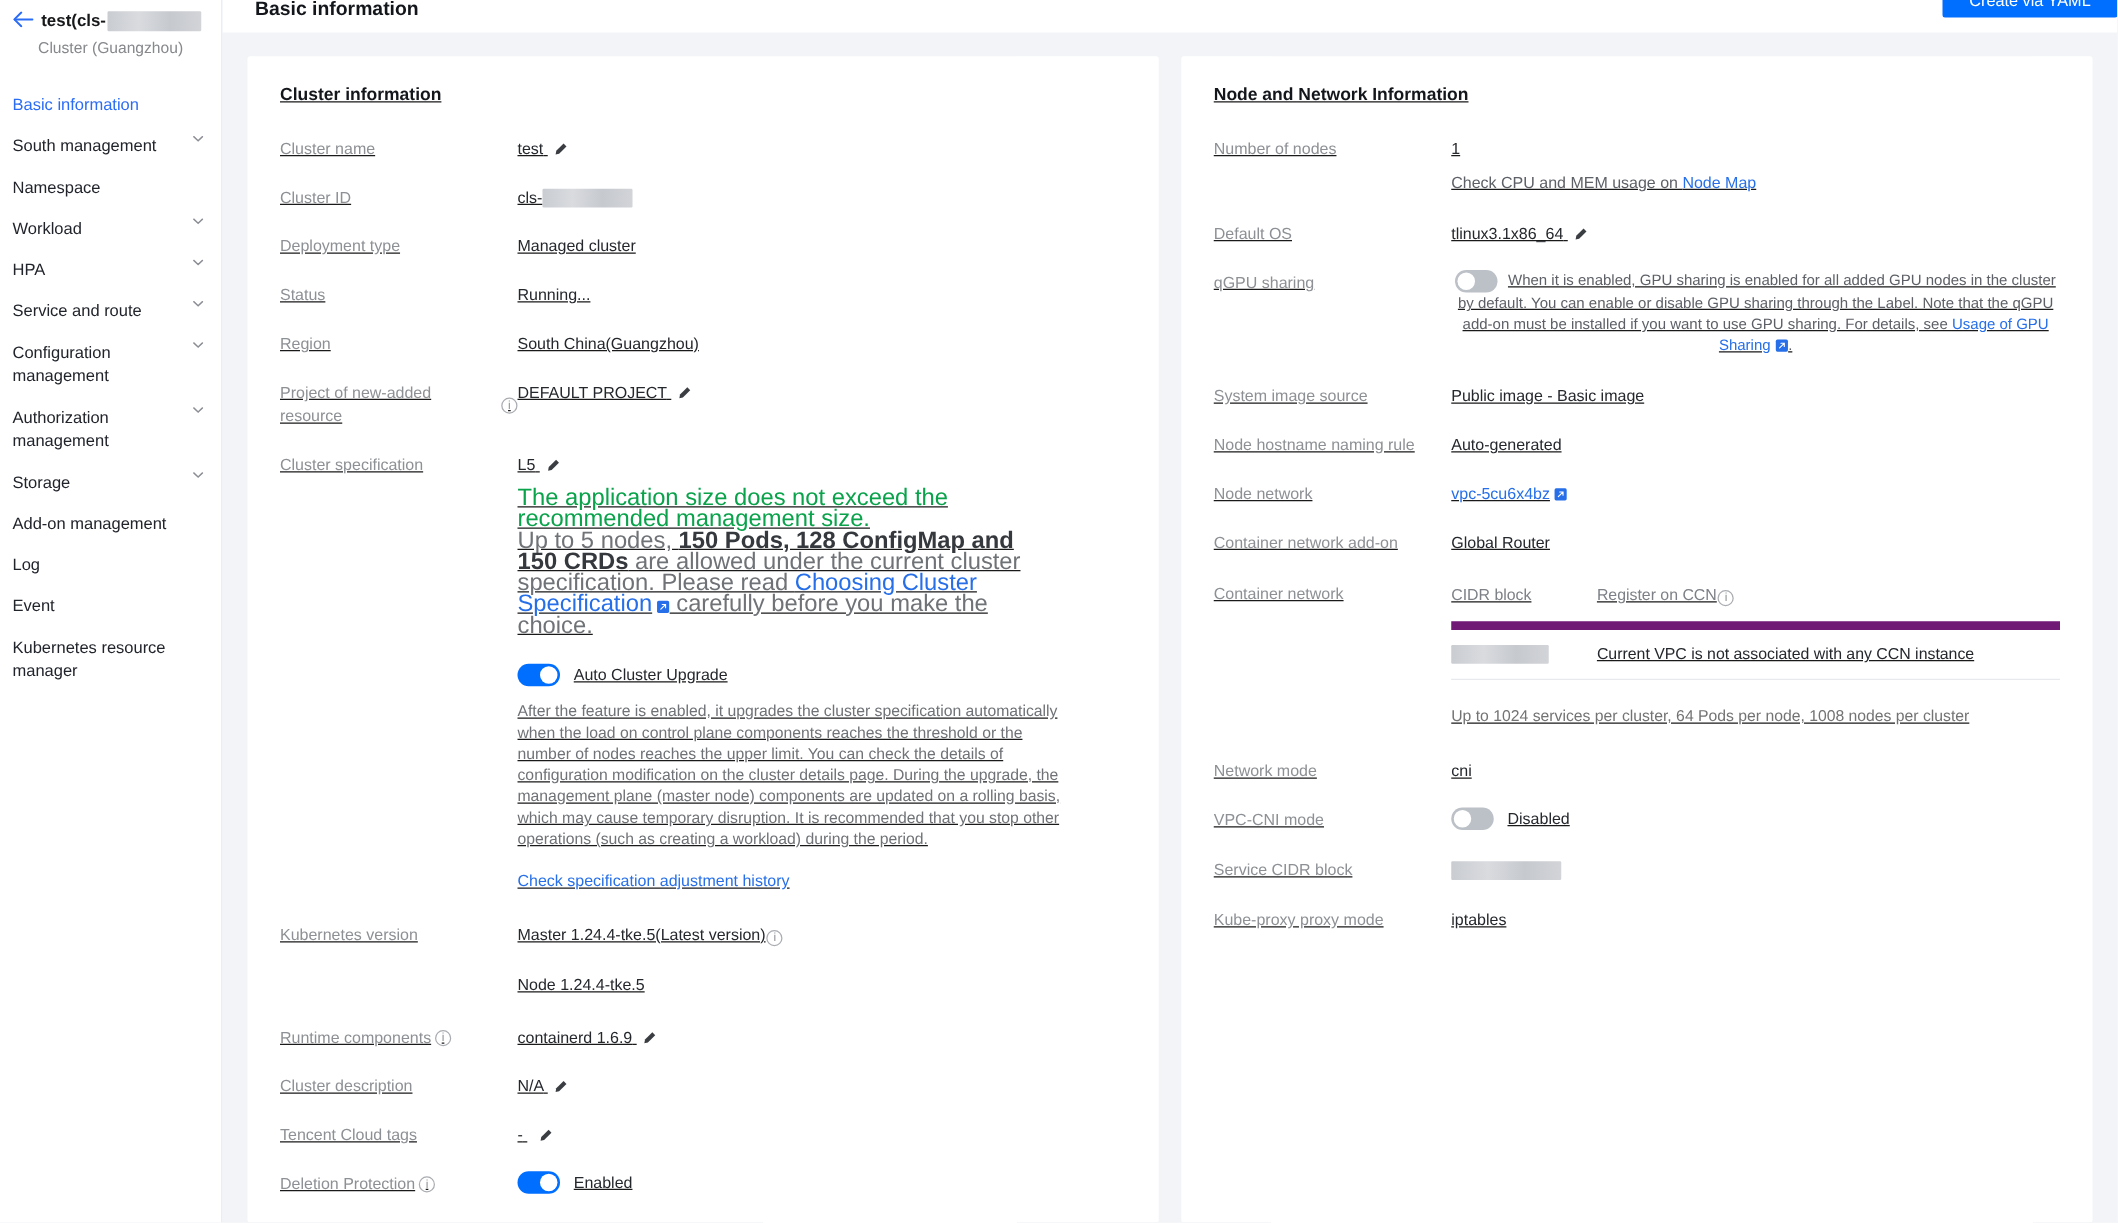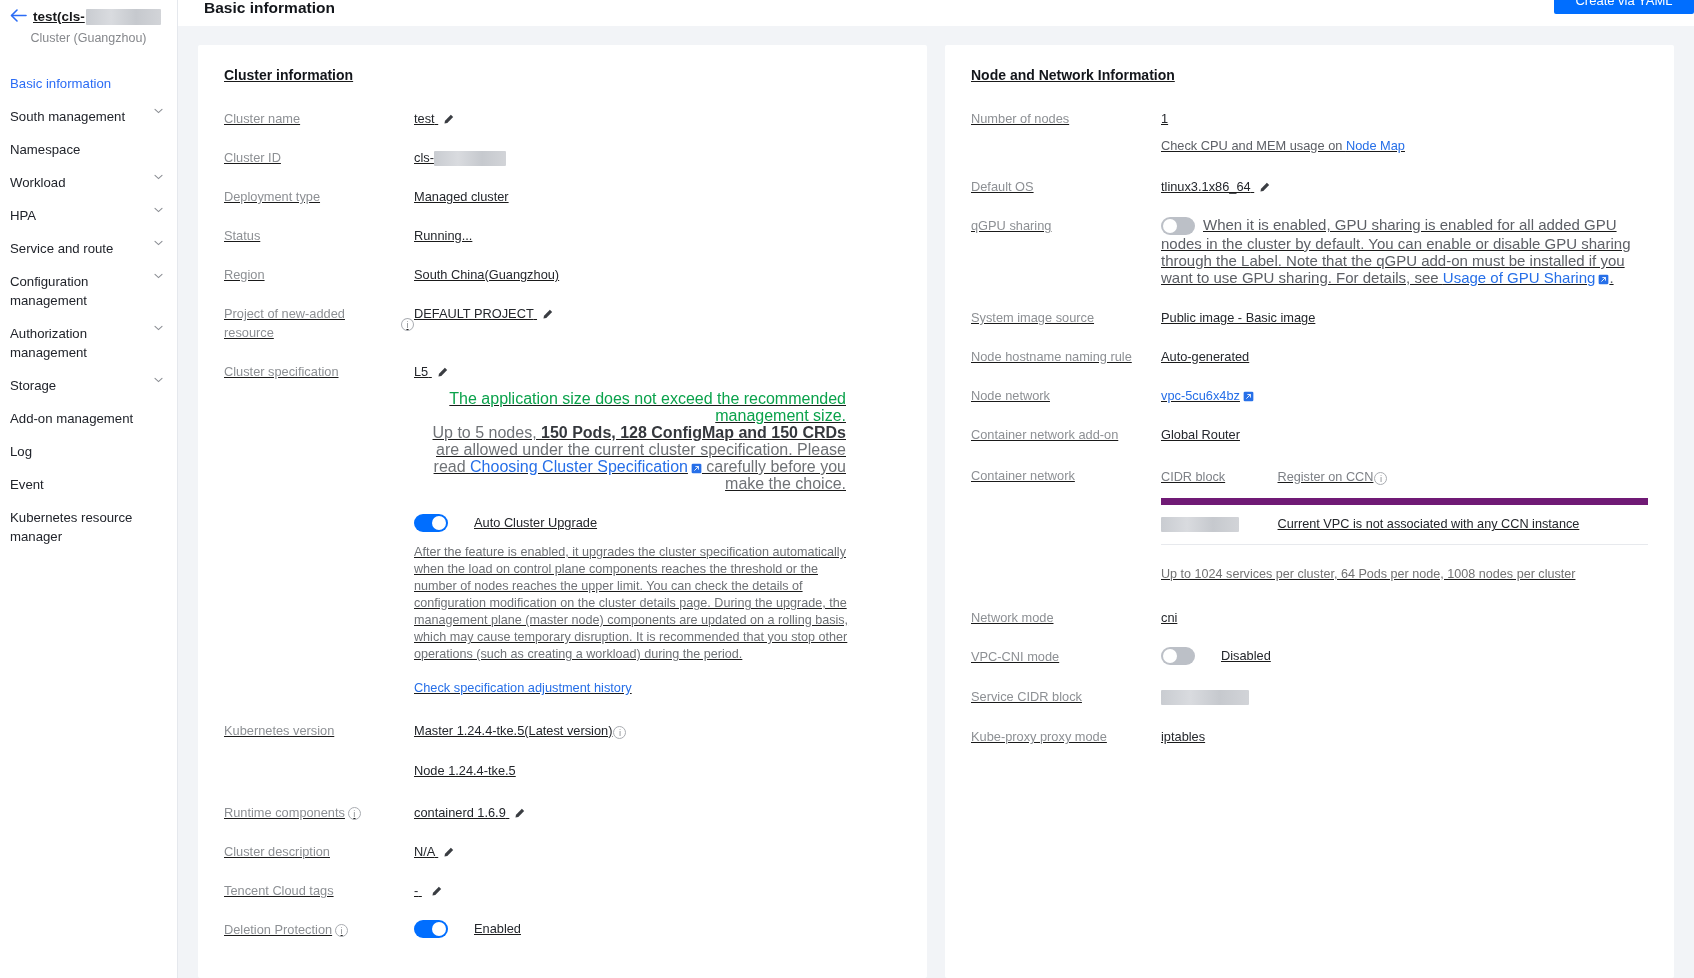--- a/index.html
+++ b/index.html
@@ -19,21 +19,21 @@
     width: 178px; min-width: 178px; height: 978px;
     background: #fff;
     border-right: 1px solid #e5e8ed;
     padding-top: 4px;
     position: relative;
     overflow: hidden;
   }
   .cluster-head { padding: 4px 10px 0 10px; }
   .cluster-head-row { display: flex; align-items: center; gap: 6px; }
   .back-arrow { color: #2b6cf5; font-size: 17px; line-height: 1; cursor: pointer; }
-  .cluster-title { font-weight: bold; font-size: 13.5px; color: #17181a; white-space: nowrap; display:flex; align-items:center;text-decoration:underline; }
+  .cluster-title { font-weight: bold; font-size: 13.5px; color: #17181a; white-space: nowrap; display:flex; align-items:center; }
   .redacted {
     display: inline-block;
     background: linear-gradient(90deg,#c9ccd1,#d9dbdf,#c6c9ce,#d2d4d8);
     border-radius: 1px;
     filter: blur(0.4px);
     vertical-align: middle;
   }
   .r1 { width: 75px; height: 16px; margin-left:1px; }
   .cluster-sub { text-align: center; color: #86888c; font-size: 12.5px; margin-top: 6px; }
 
@@ -94,41 +94,41 @@
   .pencil {
     display: inline-block; margin-left: 5px; cursor: pointer;
     position: relative; top: 2px;
   }
   .pencil svg { display: block; }
   .ext-link { display: inline-block; margin-left: 3px; position: relative; top: 2px; }
 
   a.link, .link { color: #266fe8; text-decoration: none; cursor: pointer; }
   .green { color: #0aa24b; }
 
-  .spec-desc { color: #6f7276; font-size: 16px; line-height: 17px; max-width: 432px; margin-top: 3px; text-align: right; }
+  .spec-desc { color: #6f7276; font-size: 19px; line-height: 17px; max-width: 432px; margin-top: 3px; }
   .spec-desc b { color: #35383d; font-weight: bold; }
 
   
   .toggle {
     display: inline-block; width: 34px; height: 18px; border-radius: 9px;
     position: relative; vertical-align: middle; cursor: pointer; flex: none;
   }
   .toggle.on { background: #006eff; }
   .toggle.off { background: #bcc0c7; }
   .toggle .knob {
     position: absolute; top: 2px; width: 14px; height: 14px;
     background: #fff; border-radius: 50%;
   }
   .toggle.on .knob { right: 2px; }
   .toggle.off .knob { left: 2px; }
-  .toggle-row { display: flex; align-items: flex-start; gap: 26px; }
+  .toggle-row { display: flex; align-items: flex-start; gap: 11px; }
   .toggle-label { font-size: 12.8px; color: #24272c; line-height: 18px; }
 
   .desc-block { color: #6f7276; font-size: 12.6px; line-height: 17px; max-width: 436px; margin-top: 12px; }
-  .inline-toggle-text { color: #5d6066; font-size: 15px; line-height: 17px; }
+  .inline-toggle-text { color: #5d6066; font-size: 12px; line-height: 17px; text-align: center; }
 
   
   .mini-table { width: 100%; border-collapse: collapse; margin-top: 2px; max-width: 490px; }
   .mini-table th {
     text-align: left; font-weight: normal; color: #7d8086; font-size: 12.7px;
     padding: 0 0 11px 0; border-bottom: 7px solid #701a75;
   }
   .mini-table td { padding: 10px 0 10px 0; border-bottom: 1px solid #e7e9ed; vertical-align: top; font-size: 12.7px; color: #24272c; }
   .mini-table .col2 { padding-left: 22px; }
   .redact-cidr { width: 78px; height: 15px; display:inline-block; }

